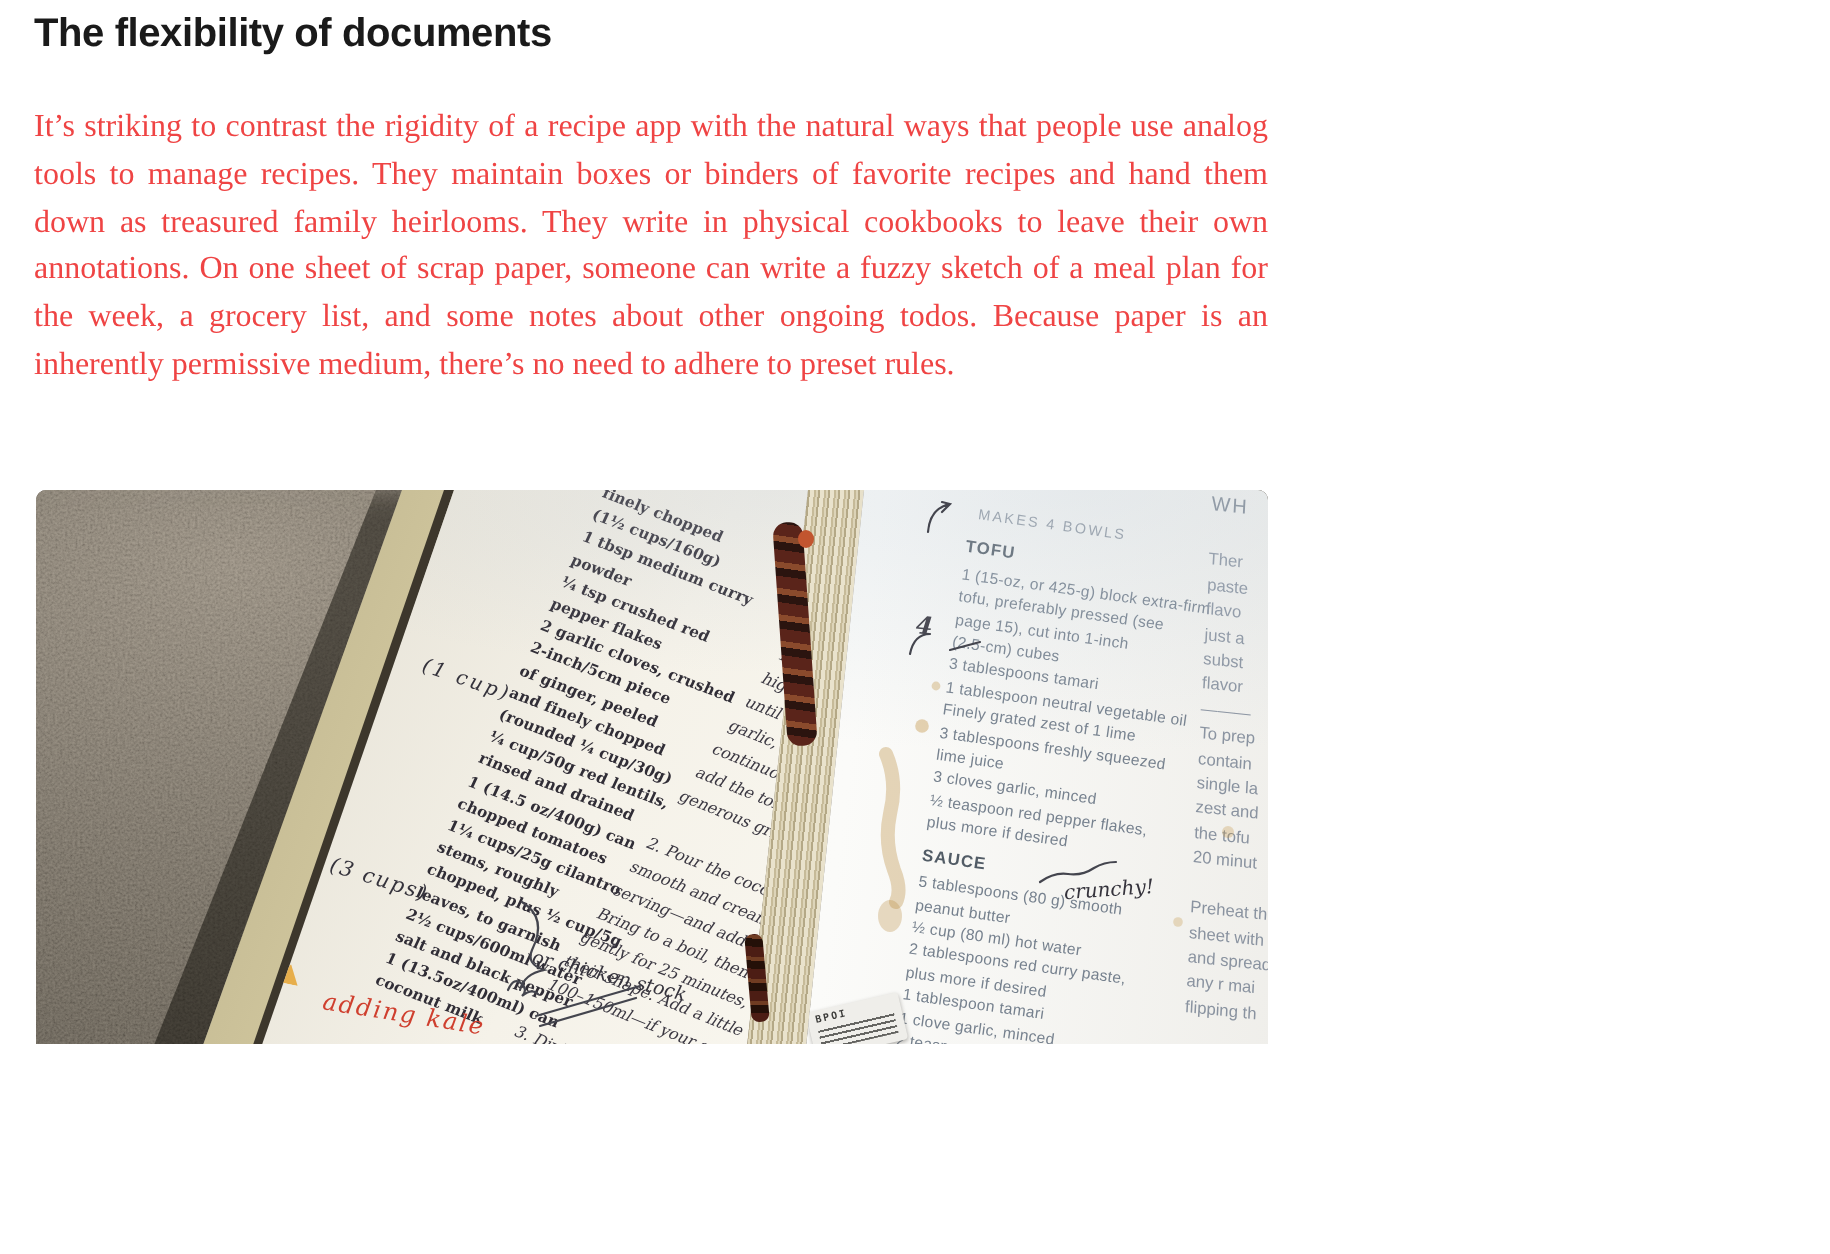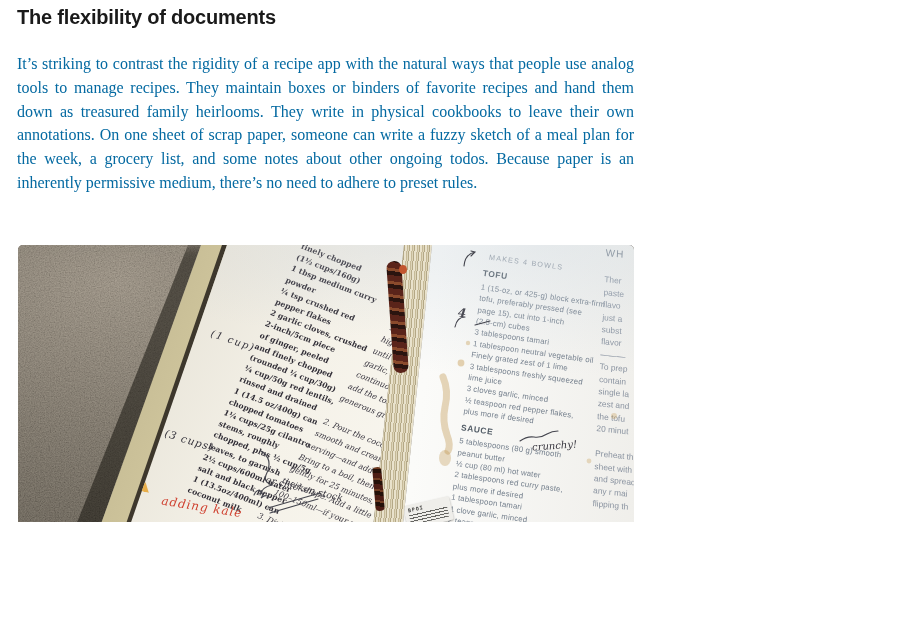--- a/index.html
+++ b/index.html
@@ -5,21 +5,21 @@
   html,body{margin:0;padding:0;background:#ffffff;}
   .page{position:relative;width:915px;height:522px;background:#ffffff;overflow:hidden;
         font-family:"Liberation Sans",sans-serif;}
 
   
   .article-heading{position:absolute;left:17px;top:6px;margin:0;width:640px;
     font-family:"Liberation Sans",sans-serif;font-size:20px;font-weight:700;
     letter-spacing:-0.2px;color:#1a1a1a;}
   .article-paragraph{position:absolute;left:17px;top:52px;margin:0;width:617px;
     font-family:"Liberation Serif",serif;font-size:16px;line-height:23.8px;
-    text-align:justify;color:#0369a1;}
+    text-align:justify;color:#ef4444;}
 
   
   .sidenote{position:absolute;left:698px;top:243px;width:201px;min-height:133px;
     box-sizing:border-box;background:#f1f1ef;border-radius:3px;padding:17px 16px 15px 15px;}
   .sidenote p{margin:0;font-size:13px;font-weight:700;line-height:20px;color:#1d1d1d;}
   .sidenote a{color:#1d1d1d;text-decoration:underline;text-underline-offset:2px;cursor:pointer;}
 
   
   .photo{position:absolute;left:18px;top:245px;width:616px;height:365px;margin:0;
     border-radius:5px;overflow:hidden;background:#6a635a;}

